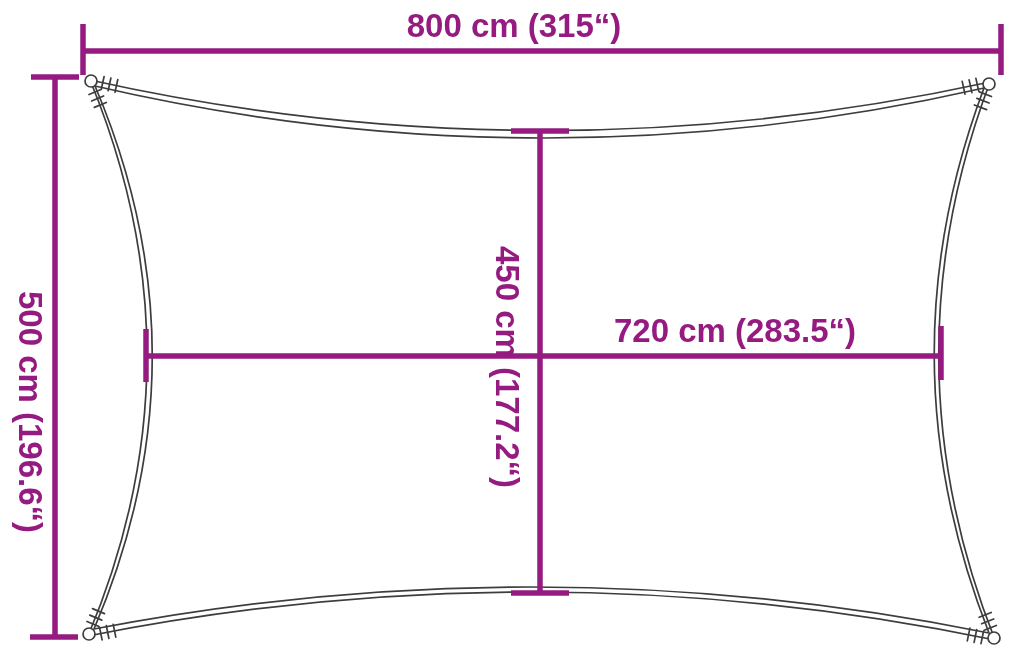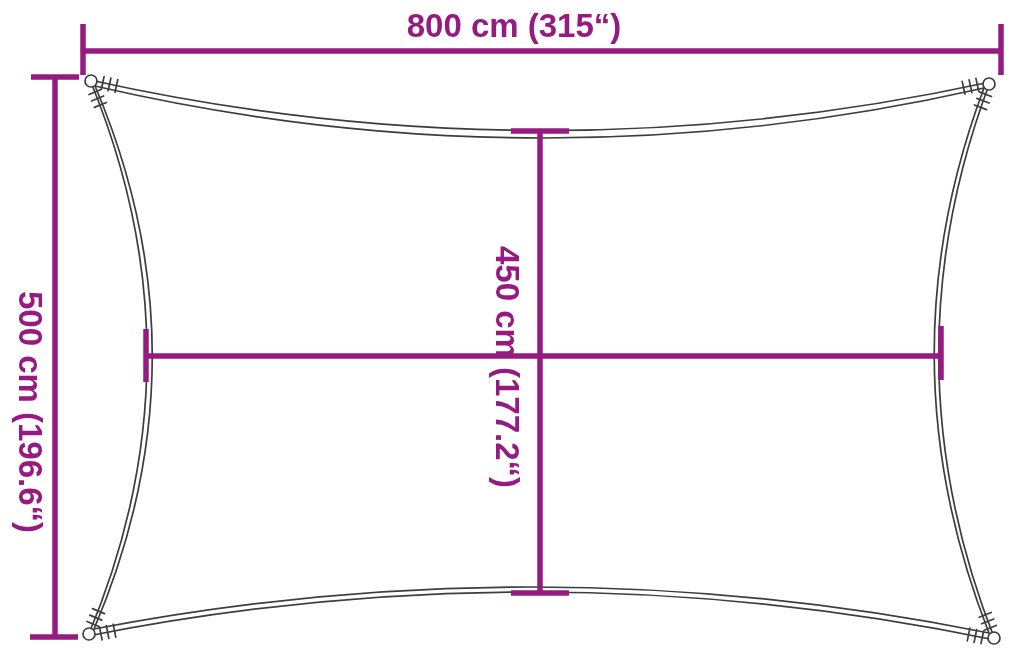--- a/index.html
+++ b/index.html
@@ -68,14 +68,15 @@
       <line x1="941" y1="326" x2="941" y2="380"></line>
     </g>
   </svg>
 
   <div class="dim-label" style="left:514px; top:25px;">800 cm (315“)</div>
 
   <div class="dim-label vertical" style="left:30px; top:412px;">500 cm (196.6“)</div>
 
   <div class="dim-label vertical" style="left:507px; top:367px;">450 cm (177.2“)</div>
 
+  <div class="dim-label" style="left:735px; top:330px;">720 cm (283.5“)</div>
 
 </div>
 
 </body></html>

